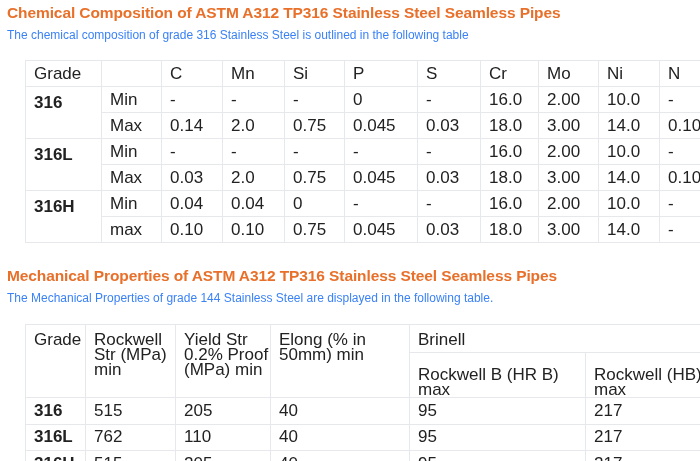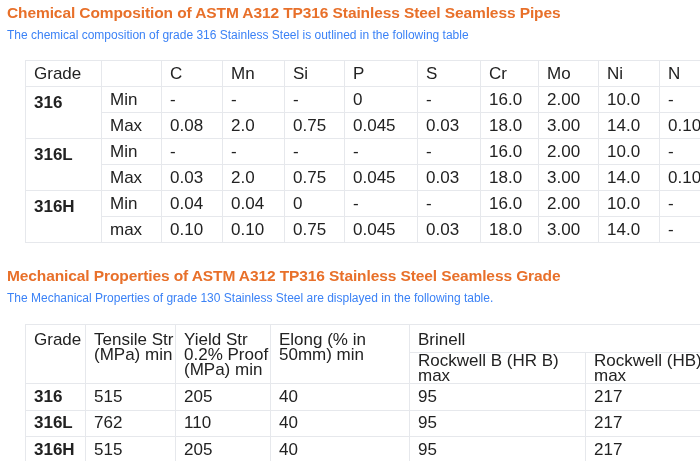--- a/index.html
+++ b/index.html
@@ -29,21 +29,21 @@
   }
   .grade { font-weight: bold; vertical-align: top; padding-top: 6px; }
   .b { font-weight: bold; }
 
   #chem { top: 60px; width: 692px; }
   #chem tr { height: 26px; }
   #chem thead tr { height: 26px; }
 
   #mech { top: 324px; width: 692px; }
   #mech th { vertical-align: top; padding-top: 7px; line-height: 15px; white-space: normal; }
-  #mech th.sub { vertical-align: middle; padding-top: 0; }
+  #mech th.sub { vertical-align: middle; padding-top: 14px; }
   #mech tbody tr { height: 26.5px; }
 </style>
 </head>
 <body>
 
 <h2 class="h2" style="top:4px">Chemical Composition of ASTM A312 TP316 Stainless Steel Seamless Pipes</h2>
 <p class="lead" style="top:28px">The chemical composition of grade 316 Stainless Steel is outlined in the following table</p>
 
 <table id="chem">
   <colgroup>
@@ -84,21 +84,21 @@
       <td>-</td>
       <td>0</td>
       <td>-</td>
       <td>16.0</td>
       <td>2.00</td>
       <td>10.0</td>
       <td>-</td>
     </tr>
     <tr>
       <td>Max</td>
-      <td>0.08</td>
+      <td>0.14</td>
       <td>2.0</td>
       <td>0.75</td>
       <td>0.045</td>
       <td>0.03</td>
       <td>18.0</td>
       <td>3.00</td>
       <td>14.0</td>
       <td>0.10</td>
     </tr>
 
@@ -149,36 +149,36 @@
       <td>0.045</td>
       <td>0.03</td>
       <td>18.0</td>
       <td>3.00</td>
       <td>14.0</td>
       <td>-</td>
     </tr>
   </tbody>
 </table>
 
-<h2 class="h2" style="top:267px">Mechanical Properties of ASTM A312 TP316 Stainless Steel Seamless Grade</h2>
-<p class="lead" style="top:291px">The Mechanical Properties of grade 130 Stainless Steel are displayed in the following table.</p>
+<h2 class="h2" style="top:267px">Mechanical Properties of ASTM A312 TP316 Stainless Steel Seamless Pipes</h2>
+<p class="lead" style="top:291px">The Mechanical Properties of grade 144 Stainless Steel are displayed in the following table.</p>
 
 <table id="mech">
   <colgroup>
     <col style="width:60px">
       <col style="width:90px">
       <col style="width:95px">
     <col style="width:139px">
       <col style="width:176px">
       <col style="width:132px">
   </colgroup>
   <thead>
     <tr style="height:28px">
       <th rowspan="2">Grade</th>
-      <th rowspan="2">Tensile Str (MPa) min</th>
+      <th rowspan="2">Rockwell Str (MPa) min</th>
       <th rowspan="2">Yield Str 0.2% Proof (MPa) min</th>
       <th rowspan="2">Elong (% in 50mm) min</th>
       <th colspan="2">Brinell</th>
     </tr>
     <tr style="height:29px">
       <th class="sub">Rockwell B (HR B) max</th>
       <th class="sub">Rockwell (HB) max</th>
     </tr>
   </thead>
   <tbody>

